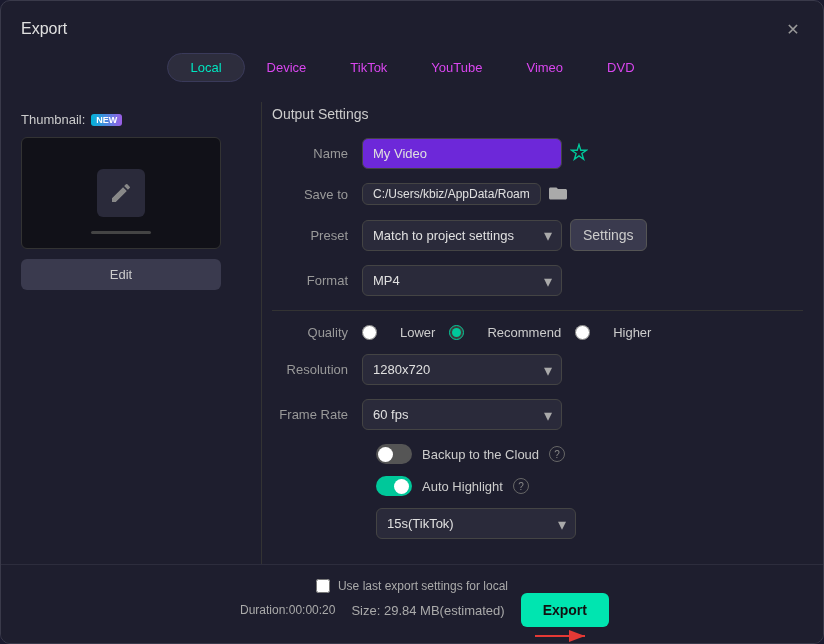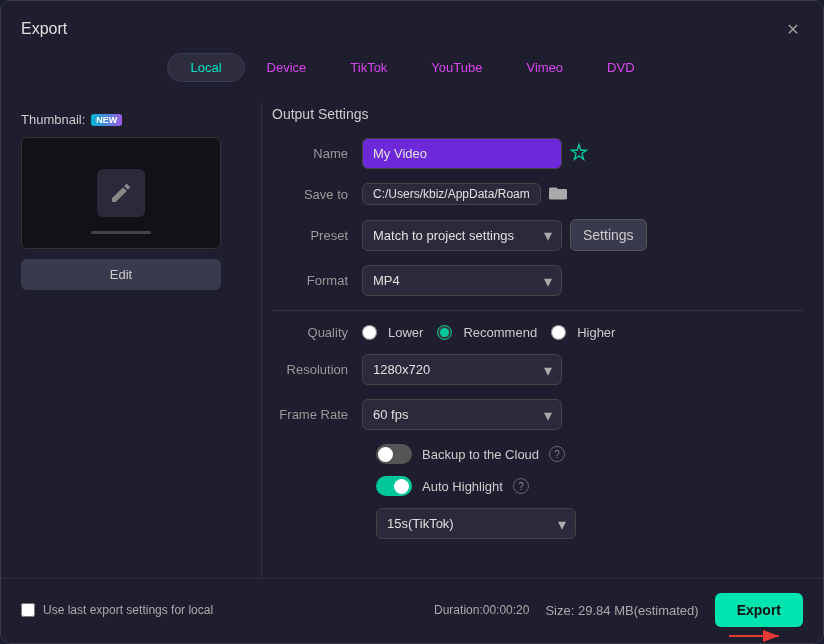--- a/index.html
+++ b/index.html
@@ -252,21 +252,21 @@
       margin: 6px 0 14px 0;
     }
     .quality-row {
       display: flex;
       align-items: center;
       gap: 14px;
     }
     .radio-item {
       display: flex;
       align-items: center;
-      gap: 11px;
+      gap: 23px;
       cursor: pointer;
     }
     .radio-item input[type=radio] {
       accent-color: #00c89a;
       width: 15px;
       height: 15px;
       cursor: pointer;
     }
     .radio-label {
       color: #ccc;
@@ -348,20 +348,21 @@
       color: #aaa;
       pointer-events: none;
     }
     .bottom-bar {
       display: flex;
       align-items: center;
       justify-content: space-between;
       padding: 14px 20px 16px 20px;
       border-top: 1px solid #2d2d3d;
       background: #1e1e2e;
+      flex-direction: column;
     }
     .last-export-row {
       display: flex;
       align-items: center;
       gap: 8px;
     }
     .checkbox {
       accent-color: #00c89a;
       width: 14px;
       height: 14px;

